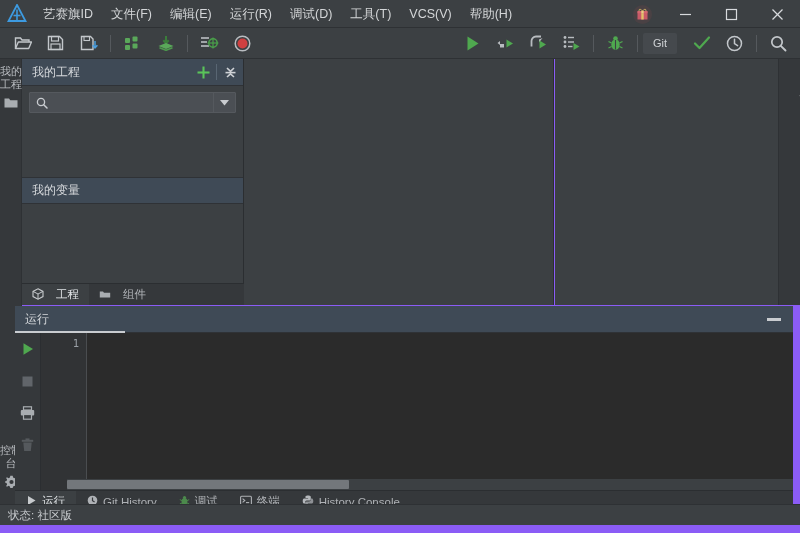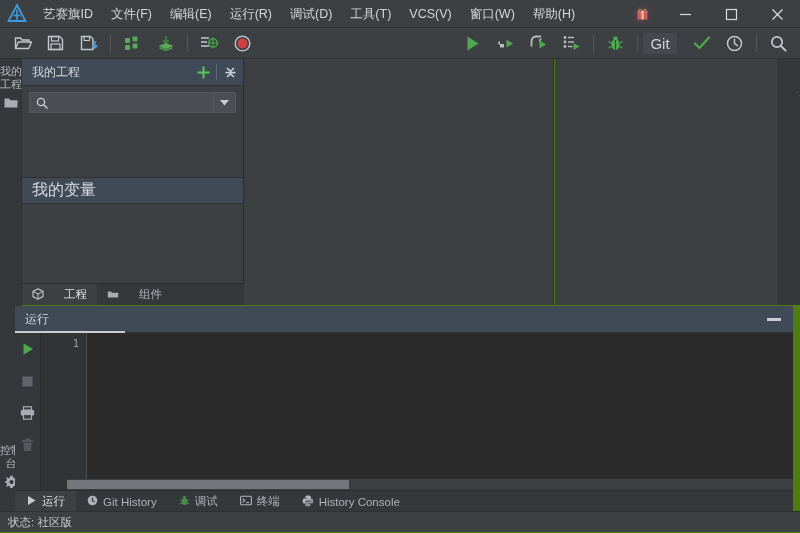--- a/index.html
+++ b/index.html
@@ -6,21 +6,21 @@
   html, body {
     width: 800px; height: 533px;
     background: #3c4043;
     font-family: "Liberation Sans", "DejaVu Sans", sans-serif;
     overflow: hidden;
     -webkit-font-smoothing: antialiased;
   }
   #app {
     position: relative;
     width: 800px; height: 533px;
-    background: #4d7c0f;
+    background: #8b5cf6;
   }
 
   
   .menubar {
     position: absolute; left: 0; top: 0; width: 800px; height: 28px;
     background: #3c4043;
     display: flex; align-items: center;
     border-bottom: 1px solid #2e3134;
   }
   .logo {
@@ -62,21 +62,21 @@
   .tb-btn {
     width: 31px; height: 25px; margin: 0 1px;
     display: flex; align-items: center; justify-content: center;
     border-radius: 2px;
   }
   .tb-sep { width: 1px; height: 17px; background: #55595d; margin: 0 5px; }
   .tb-spacer { flex: 1 1 auto; }
   .git-btn {
     min-width: 34px; height: 21px; padding: 0 6px;
     display: flex; align-items: center; justify-content: center;
-    font-size: 15px; color: #cfd2d5;
+    font-size: 11px; color: #cfd2d5;
     background: #45494d; border-radius: 2px;
   }
 
   
   .rail-left {
     position: absolute; left: 0; top: 59px; width: 22px; height: 453px;
     background: #35383b;
     border-right: 1px solid #2e3134;
   }
   .rail-tab {
@@ -131,30 +131,30 @@
     border-left: 1px solid #55595e; height: 19px; }
 
   .tree-area { height: 63px; }
 
   .var-head {
     height: 27px; background: #3f4a56;
     display: flex; align-items: center; padding-left: 10px;
     border-top: 1px solid #2f3236; border-bottom: 1px solid #2f3236;
     margin-top: 1px;
   }
-  .var-head span { font-size: 16px; color: #d6d9dc; }
+  .var-head span { font-size: 12px; color: #d6d9dc; }
   .var-area { height: 73px; }
 
   .dock-tabs {
     position: absolute; left: 0; bottom: 0; width: 222px; height: 22px;
     background: #35383b; display: flex; align-items: stretch;
     border-top: 1px solid #2b2e31;
   }
   .dock-tab {
-    display: flex; align-items: center; gap: 20px;
+    display: flex; align-items: center; gap: 12px;
     padding: 0 10px; font-size: 11.5px; color: #aeb1b5;
   }
   .dock-tab.active { background: #3c4043; color: #dfe2e5; }
 
   
   .editor-blank {
     position: absolute; left: 244px; top: 59px; width: 310px; height: 246px;
     background: #3c4043;
     border-right: 1px solid #2b2e31;
   }
@@ -224,21 +224,21 @@
     border-top: 1px solid #2b2e31;
   }
   .btab {
     display: flex; align-items: center; gap: 5px;
     padding: 0 11px; font-size: 11.5px; color: #aeb1b5; white-space: nowrap;
   }
   .btab.active { background: #3c4043; color: #dfe2e5; }
 
   
   .statusbar {
-    position: absolute; left: 0; bottom: 1px; width: 800px; height: 21px;
+    position: absolute; left: 0; bottom: 8px; width: 800px; height: 21px;
     background: #3c4043;
     border-top: 1px solid #2e3134;
     display: flex; align-items: center;
   }
   .st-left { padding-left: 8px; font-size: 11.5px; color: #c7cacd; }
   .st-mid { position: absolute; left: 290px; font-size: 11.5px; color: #c7cacd; }
 </style>
 </head>
 <body>
 
@@ -253,21 +253,20 @@
       </svg>
     </div>
     <div class="menu-items">
       <div class="menu-item">艺赛旗ID</div>
       <div class="menu-item">文件(F)</div>
       <div class="menu-item">编辑(E)</div>
       <div class="menu-item">运行(R)</div>
       <div class="menu-item">调试(D)</div>
       <div class="menu-item">工具(T)</div>
       <div class="menu-item">VCS(V)</div>
-      <div class="menu-item">窗口(W)</div>
       <div class="menu-item">帮助(H)</div>
     </div>
 
     <div class="win-ctrls">
       <div class="gift-btn">
         <div class="gift-circle">
           <svg width="11" height="12" viewBox="0 0 11 12">
             <rect x="0.5" y="3.5" width="10" height="8" fill="#c95a68"></rect>
             <rect x="4.3" y="3.5" width="2.4" height="8" fill="#e0c06a"></rect>
             <rect x="0.5" y="3" width="10" height="2.2" fill="#d2666f"></rect>

